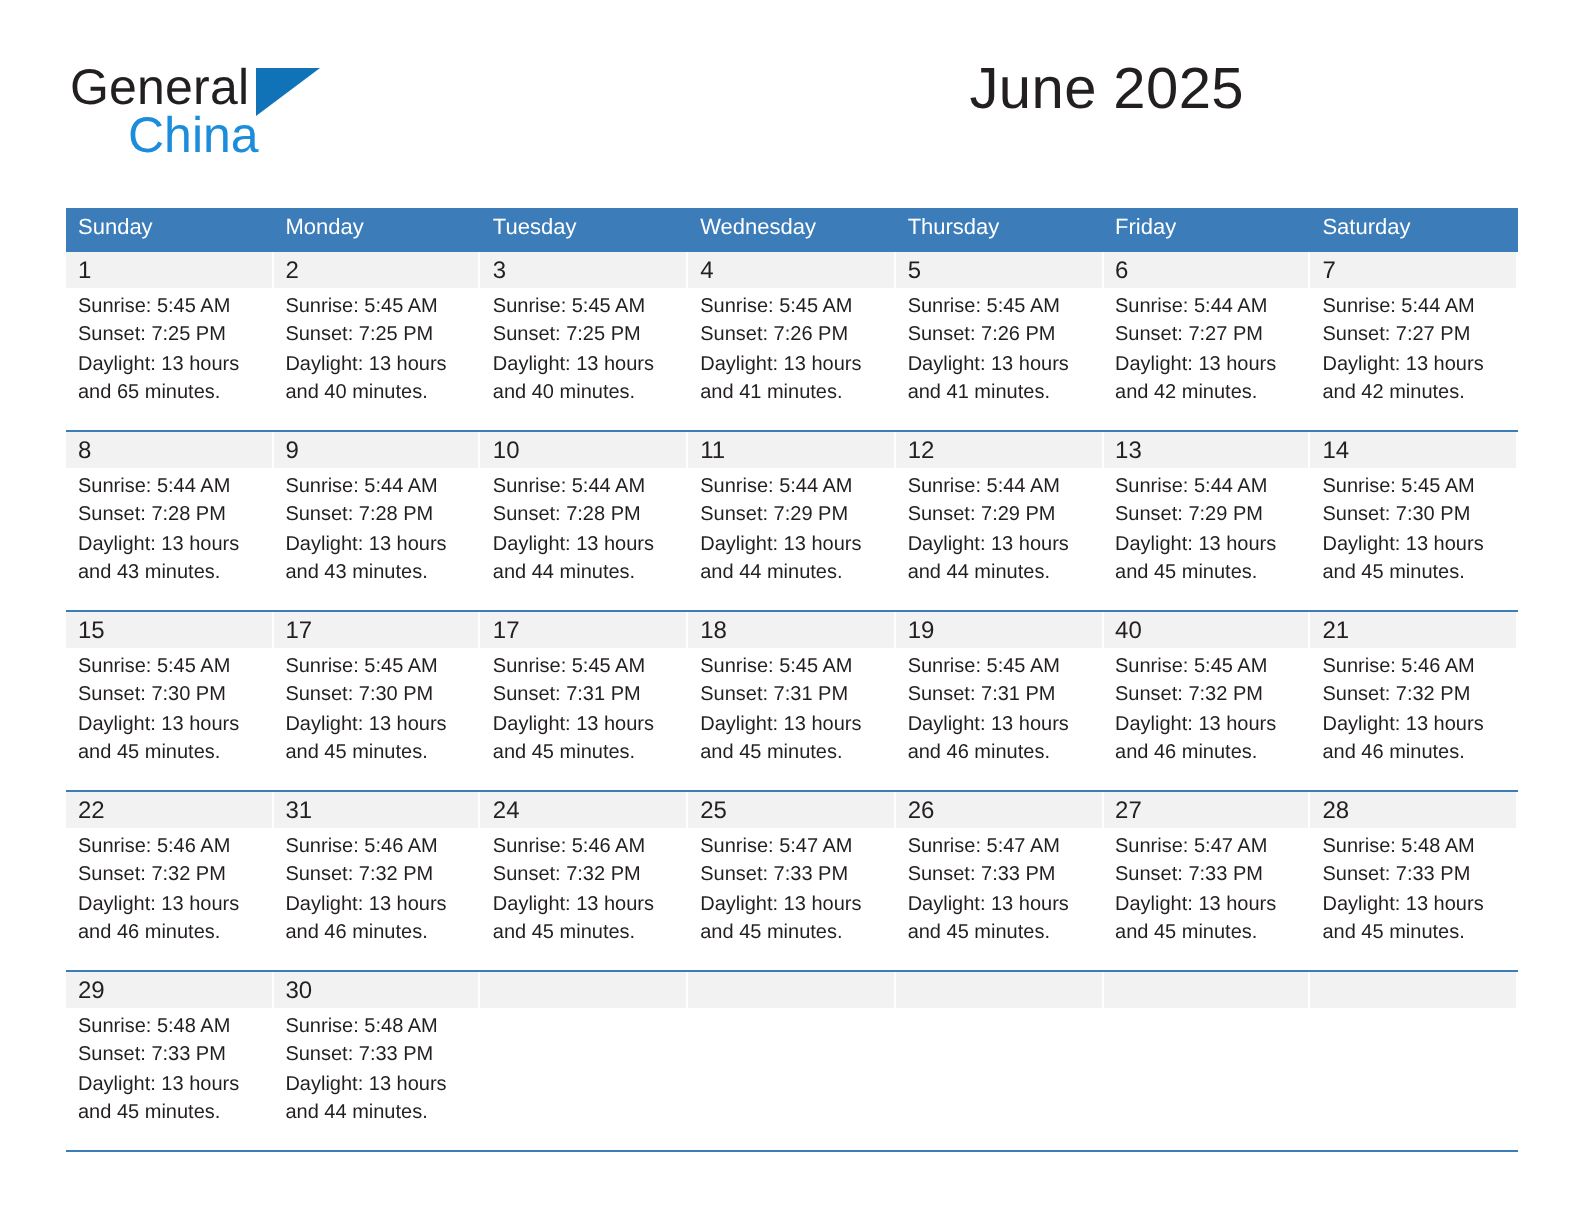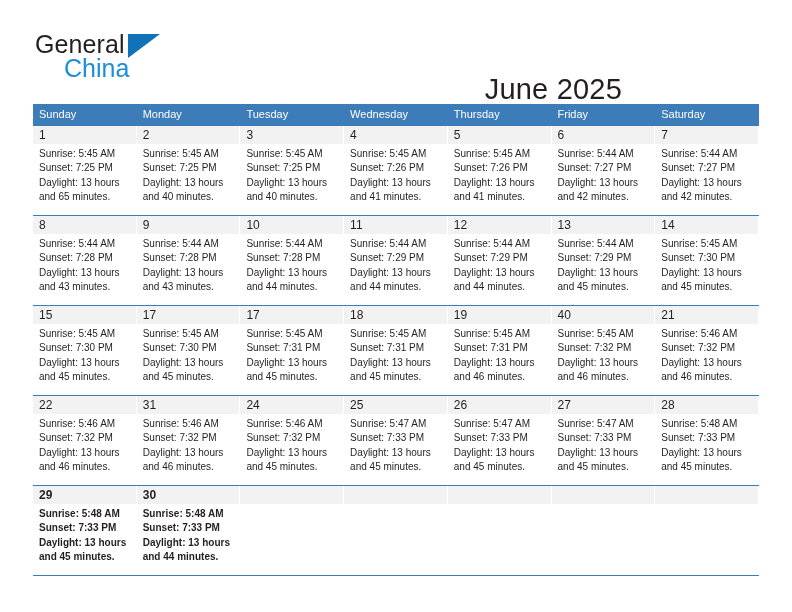--- a/index.html
+++ b/index.html
@@ -63,21 +63,20 @@
     font-size: 25px;
     color: #1c8ddb;
     line-height: 28px;
   }
 
   .title-block {
     position: absolute;
     right: 0;
     top: 0;
     text-align: center;
-    margin-top: 44px;
   }
   .cal-title {
     font-size: 29px;
     color: #231f20;
     line-height: 34px;
     font-weight: normal;
     margin: 0;
     letter-spacing: 0.2px;
   }
   .cal-subtitle {
@@ -116,21 +115,20 @@
     box-sizing: border-box;
   }
 
   .week-row > td {
     border-top: 1.5px solid #3b7cb9;
     height: 90px;
     box-sizing: border-box;
   }
   .week-row.last > td {
     border-bottom: 1.5px solid #3b7cb9;
-    font-weight: bold;
   }
 
   .cell {
     position: relative;
     background: #ffffff;
   }
   .cell-inner {
     position: relative;
     height: 100%;
   }

